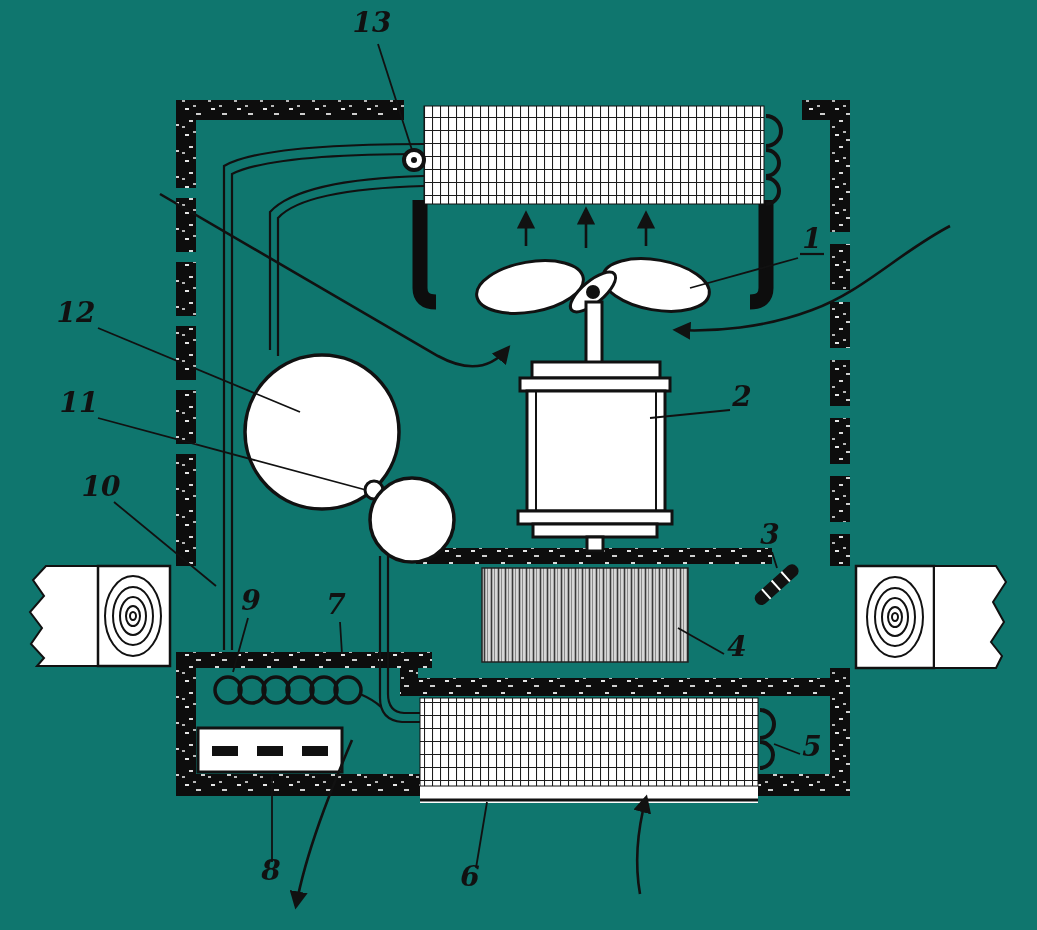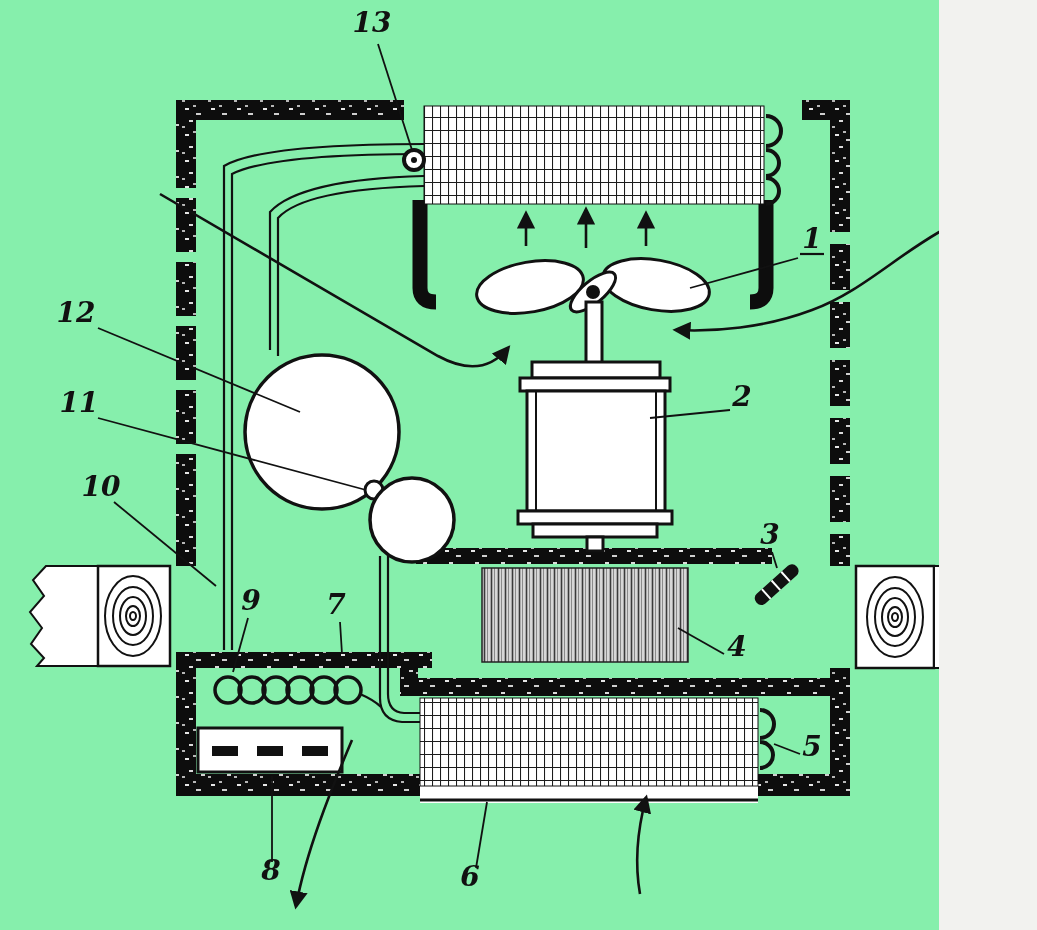--- a/index.html
+++ b/index.html
@@ -1,16 +1,16 @@
 <!DOCTYPE html>
 <html><head>
 <meta charset="utf-8">
 <style>
   html,body{margin:0;padding:0;background:#f2f2ef;}
-  .stage{position:relative;width:939px;height:930px;background:#86efac;overflow:hidden;
+  .stage{position:relative;width:1037px;height:930px;background:#0f766e;overflow:hidden;
          font-family:"DejaVu Serif", serif;}
   svg{position:absolute;left:0;top:0;}
   text.lbl{font-family:"DejaVu Serif", serif;font-style:italic;font-weight:700;
            font-size:28px;fill:#111;}
 </style>
 </head>
 <body>
 
 <div class="stage">
 <svg width="1037" height="930" viewBox="0 0 1037 930">

